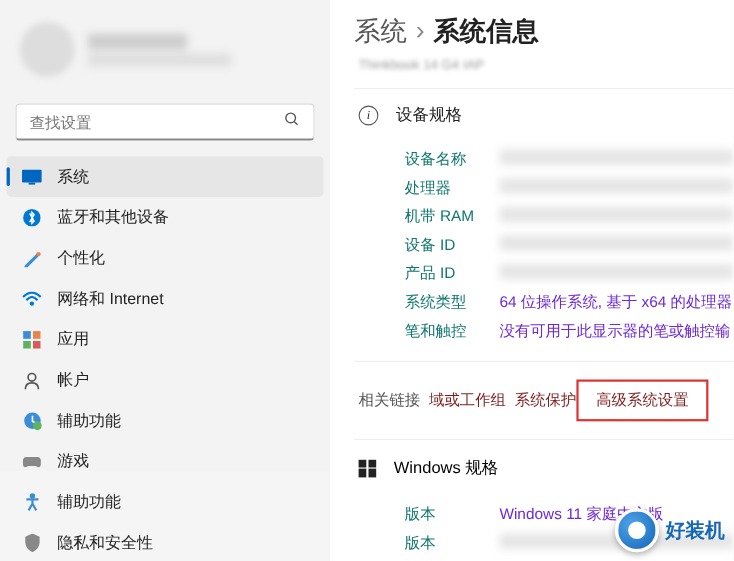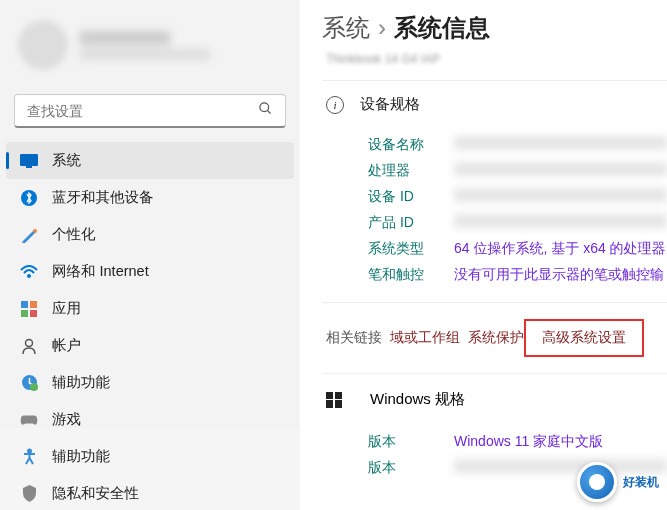--- a/index.html
+++ b/index.html
@@ -39,28 +39,28 @@
     .spec-row { display: flex; padding: 4px 0; font-size: 14px; }
     .spec-label { width: 86px; color: #0f766e; }
     .spec-value { color: #6d28d9; flex: 1; }
     .spec-value.blurred { filter: blur(4px); background: #e5e5e5; height: 14px; width: 150px; }
     
     .related-links { display: flex; align-items: center; gap: 8px; padding: 16px 4px; border-top: 1px solid #eee; font-size: 14px; }
     .related-label { color: #555; }
     .link-item { color: #7f1d1d; cursor: pointer; }
     .link-highlight { border: 2.5px solid #e03030; padding: 8px 16px; margin-left: -8px; }
     
-    .win-section { display: flex; align-items: center; gap: 28px; padding: 16px 4px; font-size: 15px; border-top: 1px solid #eee; }
+    .win-section { display: flex; align-items: center; gap: 16px; padding: 16px 4px; font-size: 15px; border-top: 1px solid #eee; }
     .win-logo { width: 16px; height: 16px; display: grid; grid-template: 1fr 1fr / 1fr 1fr; gap: 1.5px; }
     .win-logo span { background: #222; }
     
     .watermark { position: absolute; right: 8px; bottom: 8px; display: flex; align-items: center; gap: 6px; }
     .wm-circle { width: 40px; height: 40px; border-radius: 50%; background: radial-gradient(circle at 35% 35%, #4da3e8, #1565b8); border: 3px solid #fff; box-shadow: 0 2px 6px rgba(0,0,0,0.3); position: relative; }
     .wm-circle::after { content: ""; position: absolute; top: 9px; left: 9px; width: 16px; height: 16px; border-radius: 50%; background: #fff; }
-    .wm-text { font-size: 12px; font-weight: bold; color: #1667b7; }
+    .wm-text { font-size: 18px; font-weight: bold; color: #1667b7; }
   </style>
 </head>
 <body>
 
 <div class="sidebar">
   <div class="user-section">
     <div class="avatar"></div>
     <div class="user-info">
       <div class="user-name"></div>
       <div class="user-email"></div>
@@ -189,20 +189,24 @@
   <div class="spec-list">
     <div class="spec-row">
         <span class="spec-label">设备名称</span>
         <span class="spec-value blurred"></span>
       </div>
     <div class="spec-row">
         <span class="spec-label">处理器</span>
         <span class="spec-value blurred"></span>
       </div>
     <div class="spec-row">
+        <span class="spec-label">机带 RAM</span>
+        <span class="spec-value blurred"></span>
+      </div>
+    <div class="spec-row">
         <span class="spec-label">设备 ID</span>
         <span class="spec-value blurred"></span>
       </div>
     <div class="spec-row">
         <span class="spec-label">产品 ID</span>
         <span class="spec-value blurred"></span>
       </div>
     <div class="spec-row">
         <span class="spec-label">系统类型</span>
         <span class="spec-value">64 位操作系统, 基于 x64 的处理器</span>

